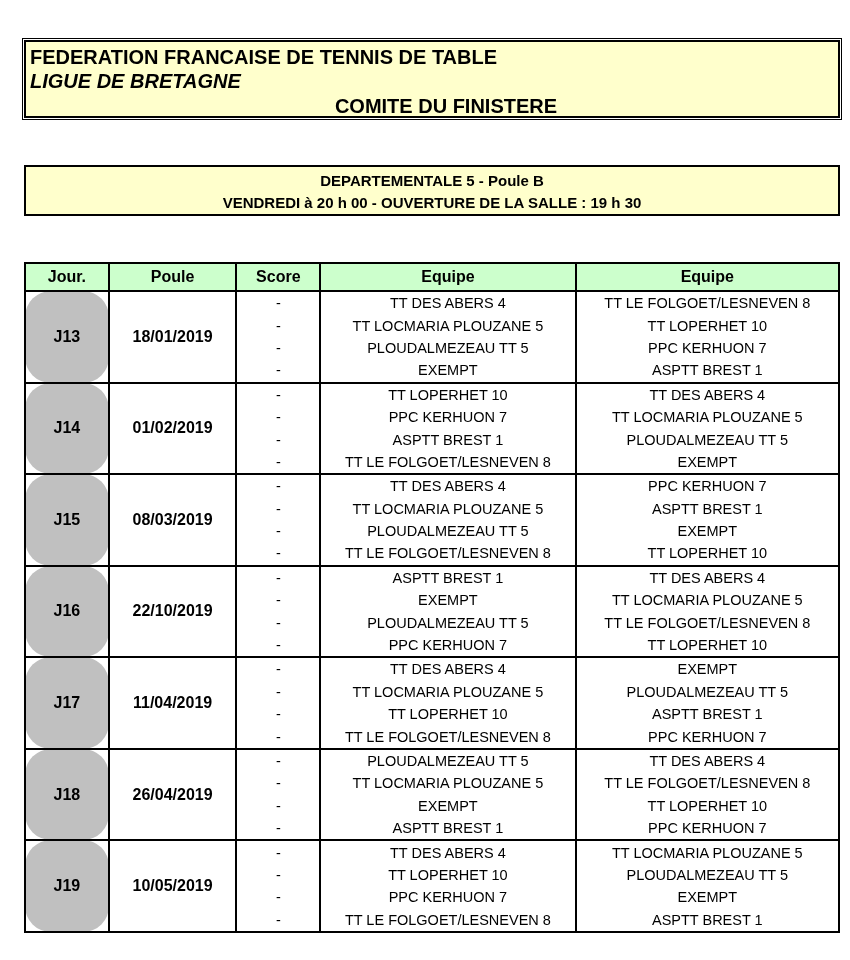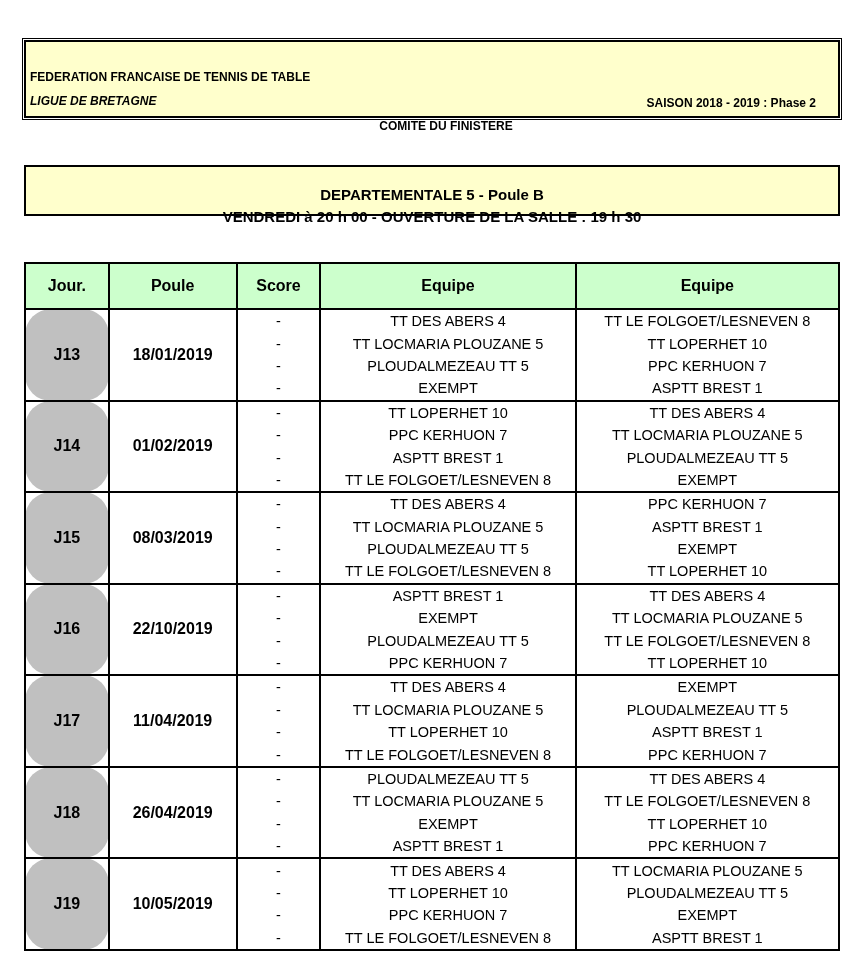--- a/index.html
+++ b/index.html
@@ -1,40 +1,39 @@
 <!DOCTYPE html>
 <html><head>
   <meta charset="utf-8">
   <style>
     html, body { margin: 0; padding: 0; background: #ffffff; }
     body { width: 850px; height: 960px; position: relative; font-family: "Liberation Sans", sans-serif; color: #000; overflow: hidden; }
     .header-box { position: absolute; left: 24px; top: 40px; width: 816px; height: 78px; background: #ffffcc; border: 2px solid #000; box-sizing: border-box; outline: 1px solid #000; outline-offset: 1px; }
-    .h-line { position: absolute; font-weight: bold; font-size: 12px; white-space: nowrap; margin-top: 24px; }
+    .h-line { position: absolute; font-weight: bold; font-size: 20px; white-space: nowrap; }
     .subhead-box { position: absolute; left: 24px; top: 165px; width: 816px; height: 51px; background: #ffffcc; border: 2px solid #000; box-sizing: border-box; text-align: center; font-weight: bold; font-size: 15px; }
     .subhead-box div { line-height: 22px; }
     table.sched { position: absolute; left: 24px; top: 262px; width: 816px; border-collapse: collapse; border: 2px solid #000; font-size: 14.5px; }
-    table.sched th { background: #ccffcc; font-weight: bold; font-size: 16px; height: 26px; border: 2px solid #000; padding: 9px; }
+    table.sched th { background: #ccffcc; font-weight: bold; font-size: 16px; height: 26px; border: 2px solid #000; padding: 0; }
     table.sched td { border-left: 2px solid #000; border-right: 2px solid #000; padding: 0; text-align: center; height: 22.4px; line-height: 22px; }
     td.jour { background: #c0c0c0; font-weight: bold; font-size: 16px; border-radius: 26px; }
     td.date { font-weight: bold; font-size: 16px; }
     tr.grp-first td { border-top: 2px solid #000; }
     col.c-jour { width: 84px; } col.c-date { width: 128px; } col.c-score { width: 84px; } col.c-eq1 { width: 256px; } col.c-eq2 { width: 264px; }
   </style>
 </head>
 <body>
 
 <div class="header-box">
   <div class="h-line" style="left:4px; top:4px;">FEDERATION FRANCAISE DE TENNIS DE TABLE</div>
   <div class="h-line" style="left:4px; top:28px;font-style:italic;">LIGUE DE BRETAGNE</div>
-  <div class="h-line" style="right:22px; top:30px;">SAISON 2018 - 2019 :  Phase 2</div>
   <div class="h-line" style="left:0; right:0; text-align:center; top:53px;padding-left:28px;">COMITE DU FINISTERE</div>
 </div>
 
 <div class="subhead-box">
-  <div style="margin-top:17px;">DEPARTEMENTALE 5 - Poule B</div>
+  <div style="margin-top:3px;">DEPARTEMENTALE 5 - Poule B</div>
   <div>VENDREDI à 20 h 00 - OUVERTURE DE LA SALLE : 19 h 30</div>
 </div>
 
 <table class="sched">
   <colgroup>
       <col class="c-jour">
       <col class="c-date">
       <col class="c-score">
       <col class="c-eq1">
       <col class="c-eq2">

